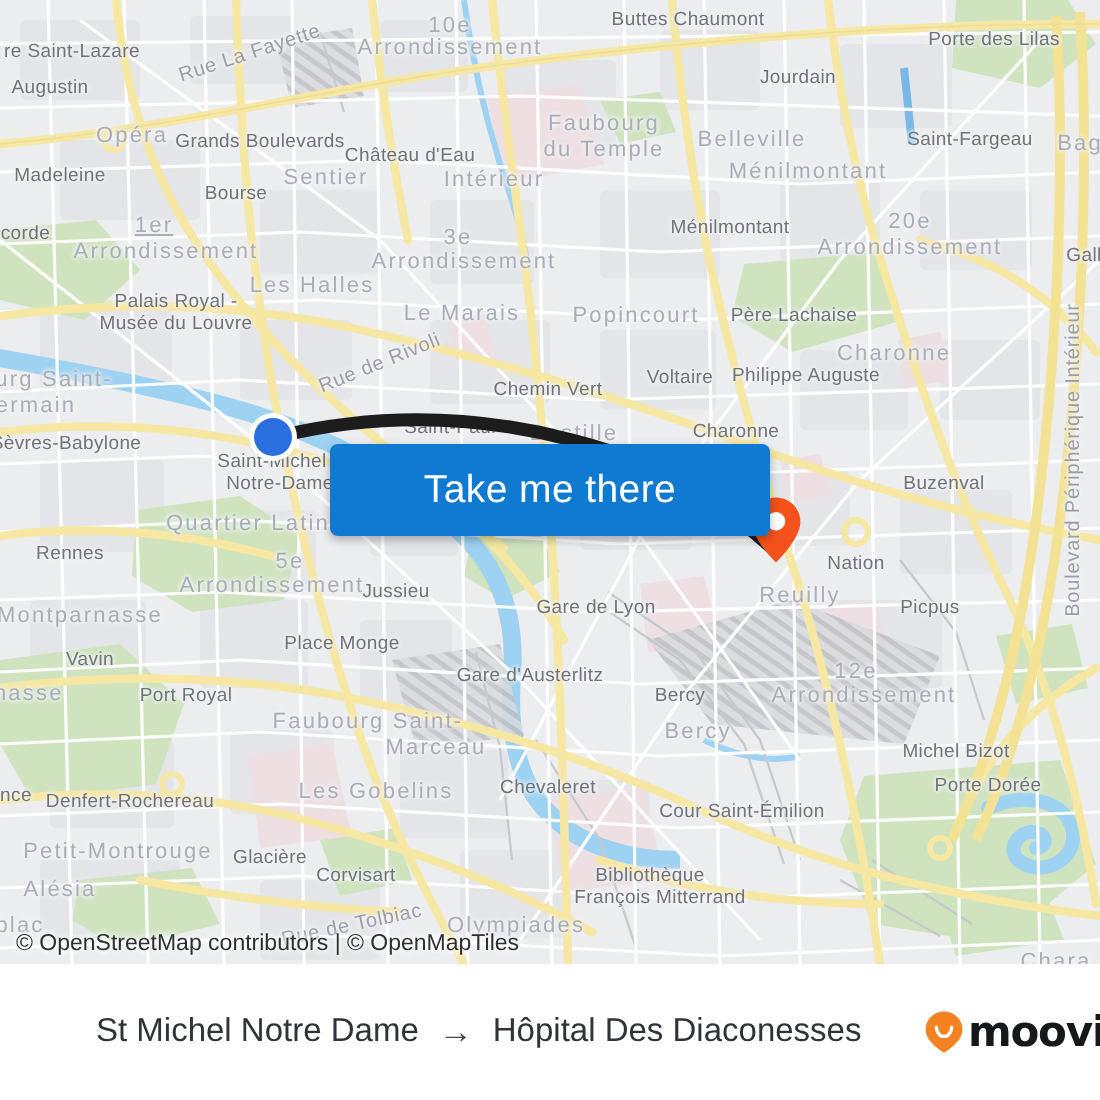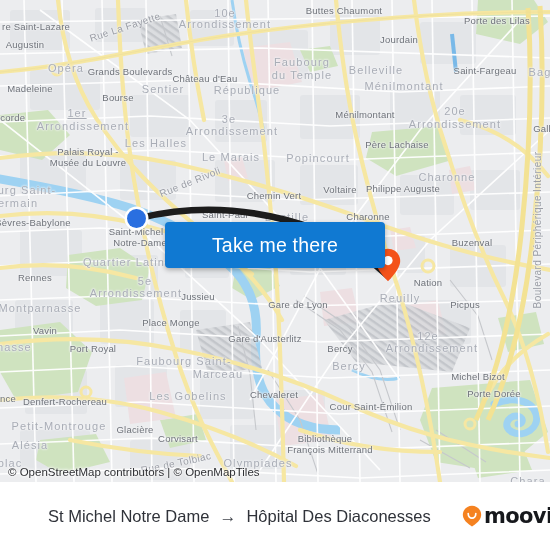--- a/index.html
+++ b/index.html
@@ -361,42 +361,42 @@
         <div class="map-label poi" style="left: 30px; top: 88px;">Madeleine</div>
         <div class="map-label poi" style="left: 118px; top: 97px;">Bourse</div>
         <div class="map-label district" style="left: 163px; top: 89px;">Sentier</div>
         <div class="map-label road" style="left: 125px; top: 27px; transform: translate(-50%, -50%) rotate(-18deg);">Rue La Fayette</div>
         <div class="map-label poi" style="left: 10px; top: 117px;">ncorde</div>
         <div class="map-label district" style="left: 77px; top: 113px; text-decoration: underline;">1er</div>
         <div class="map-label district" style="left: 83px; top: 126px;">Arrondissement</div>
         <div class="map-label district" style="left: 225px; top: 13px;">10e</div>
         <div class="map-label district" style="left: 225px; top: 24px;">Arrondissement</div>
         <div class="map-label poi" style="left: 205px; top: 58px; margin-top: 20px;">Château d'Eau</div>
-        <div class="map-label district" style="left: 247px; top: 90px;">République</div>
+        <div class="map-label district" style="left: 247px; top: 90px;">Intérieur</div>
         <div class="map-label district" style="left: 229px; top: 119px;">3e</div>
         <div class="map-label district" style="left: 232px; top: 131px;">Arrondissement</div>
         <div class="map-label district" style="left: 302px; top: 62px;">Faubourg</div>
         <div class="map-label district" style="left: 302px; top: 75px;">du Temple</div>
         <div class="map-label poi" style="left: 344px; top: 10px;">Buttes Chaumont</div>
         <div class="map-label district" style="left: 376px; top: 58px; margin-top: 12px;">Belleville</div>
         <div class="map-label poi" style="left: 365px; top: 114px;">Ménilmontant</div>
         <div class="map-label poi" style="left: 399px; top: 39px;">Jourdain</div>
         <div class="map-label poi" style="left: 497px; top: 20px;">Porte des Lilas</div>
         <div class="map-label poi" style="left: 485px; top: 70px;">Saint-Fargeau</div>
         <div class="map-label district" style="left: 404px; top: 86px;">Ménilmontant</div>
         <div class="map-label district" style="left: 455px; top: 111px;">20e</div>
         <div class="map-label district" style="left: 455px; top: 124px;">Arrondissement</div>
         <div class="map-label district" style="left: 540px; top: 72px;">Bag</div>
         <div class="map-label poi" style="left: 542px; top: 128px;">Gall</div>
         <div class="map-label poi" style="left: 88px; top: 151px; text-align: center;">Palais Royal -</div>
         <div class="map-label poi" style="left: 88px; top: 162px;">Musée du Louvre</div>
         <div class="map-label district" style="left: 156px; top: 143px;">Les Halles</div>
         <div class="map-label district" style="left: 231px; top: 157px;">Le Marais</div>
         <div class="map-label district" style="left: 318px; top: 158px;">Popincourt</div>
-        <div class="map-label poi" style="left: 391px; top: 144px; padding-left: 12px;">Père Lachaise</div>
+        <div class="map-label poi" style="left: 391px; top: 158px; padding-left: 12px;">Père Lachaise</div>
         <div class="map-label road" style="left: 190px; top: 182px; transform: translate(-50%, -50%) rotate(-22deg);">Rue de Rivoli</div>
         <div class="map-label poi" style="left: 274px; top: 195px;">Chemin Vert</div>
         <div class="map-label poi" style="left: 340px; top: 189px;">Voltaire</div>
         <div class="map-label poi" style="left: 403px; top: 188px;">Philippe Auguste</div>
         <div class="map-label district" style="left: 447px; top: 177px;">Charonne</div>
         <div class="map-label district" style="left: 27px; top: 190px;">urg Saint-</div>
         <div class="map-label district" style="left: 18px; top: 203px;">ermain</div>
         <div class="map-label poi" style="left: 225px; top: 214px;">Saint-Paul</div>
         <div class="map-label district" style="left: 287px; top: 217px;">Bastille</div>
         <div class="map-label poi" style="left: 368px; top: 216px;">Charonne</div>

